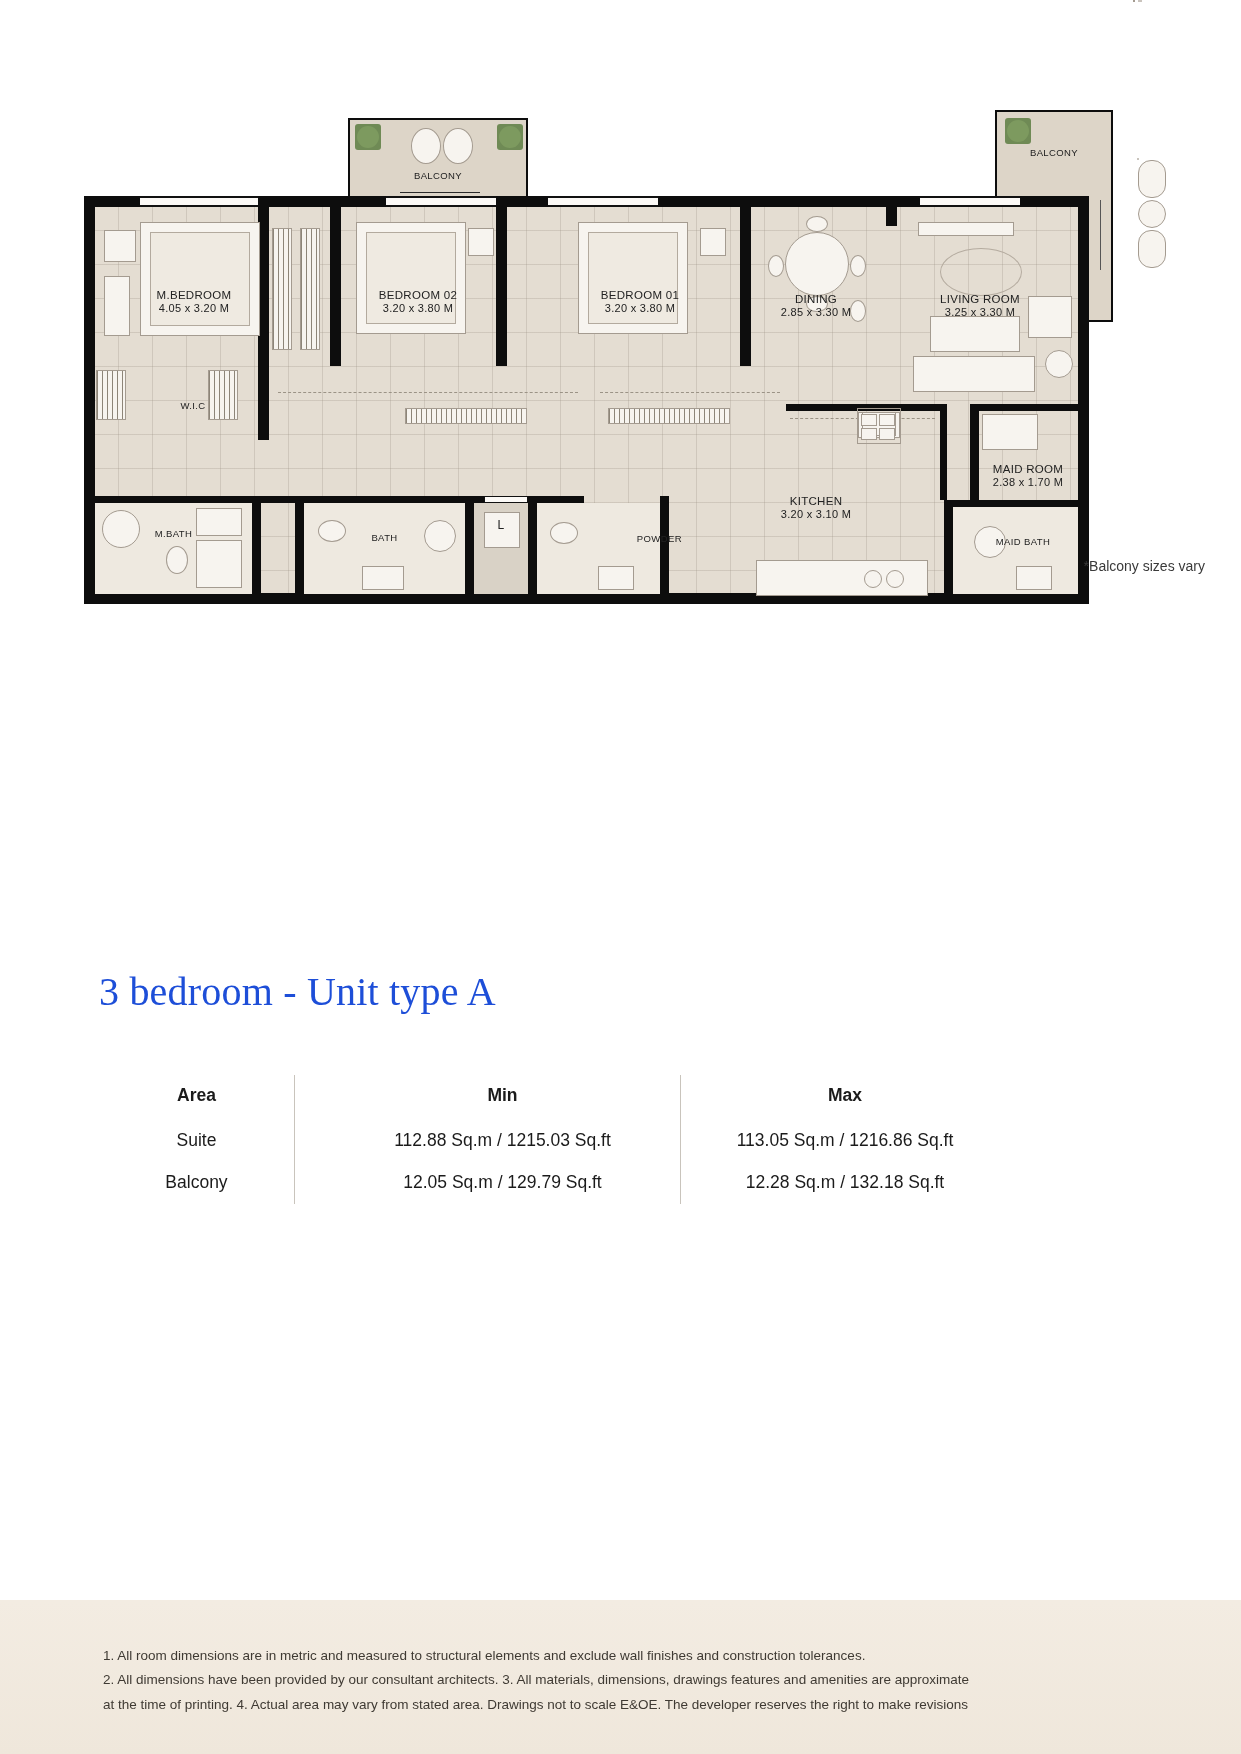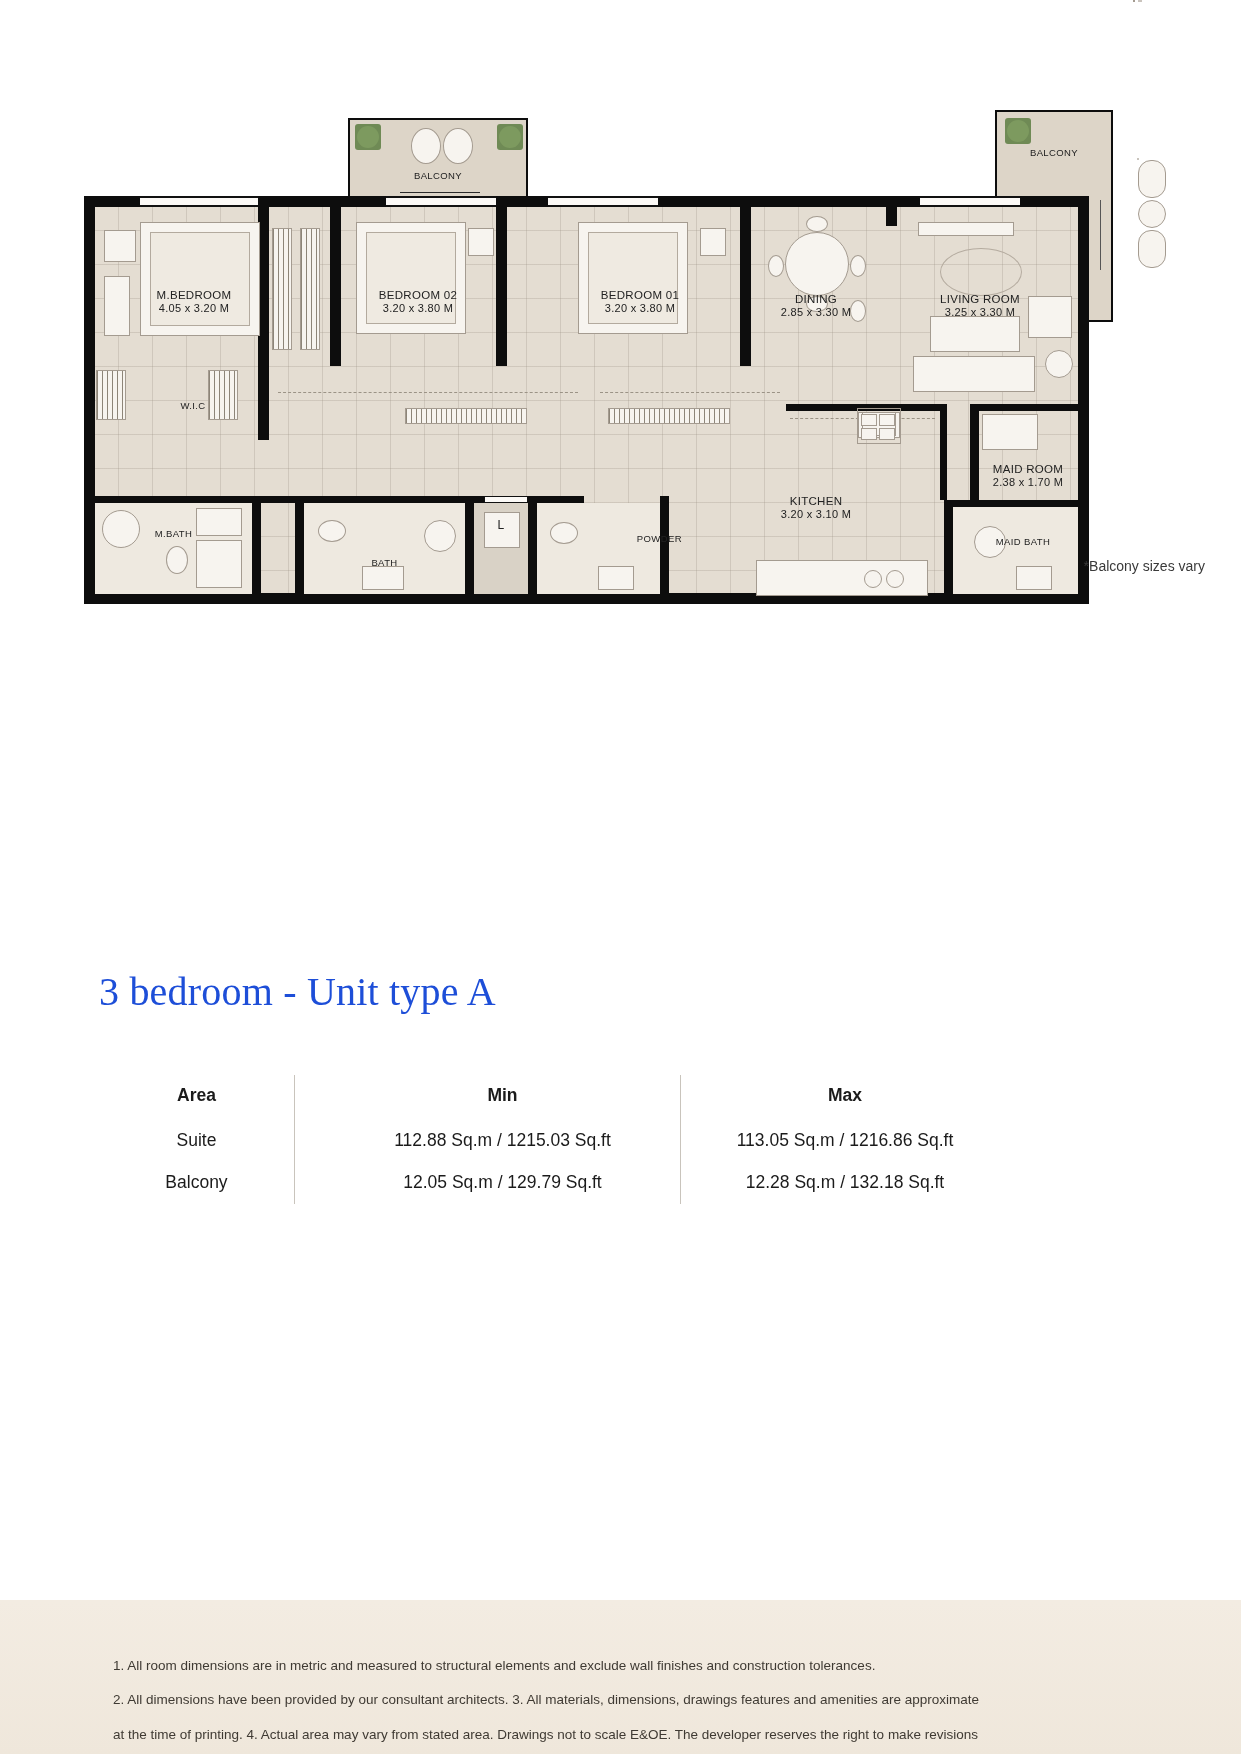--- a/index.html
+++ b/index.html
@@ -58,21 +58,21 @@
   #areatable .c0{width:195px;}
   #areatable .c1{width:355px;padding-left:30px;border-left:1px solid #c9c4bc;}
   #areatable .c2{padding-left:30px;border-left:1px solid #c9c4bc;}
   
   #disclaimer{
     position:absolute;left:0;bottom:0;width:1241px;height:154px;
     background:linear-gradient(180deg,#f3ece2 0%,#efe7db 100%);
   }
   #disclaimer .inner{padding:42px 90px 0 99px;}
   #disclaimer .h{font-size:13.5px;color:#3f3a33;margin:0 0 3px 0;}
-  #disclaimer p{margin:14px;font-size:13.5px;line-height:1.5;color:#3f3a33;}
+  #disclaimer p{margin:4px;font-size:13.5px;line-height:1.5;color:#3f3a33;}
 </style>
 </head>
 <body>
 
 <div id="plan">
 
   <div class="fp balc" style="left:348px;top:118px;width:180px;height:82px;border:2px solid #0d0d0d;"></div>
   <div class="furn oval" style="left:411px;top:128px;width:28px;height:34px;"></div>
   <div class="furn oval" style="left:443px;top:128px;width:28px;height:34px;"></div>
   <div class="plant" style="left:355px;top:124px;width:26px;height:26px;"></div>
@@ -219,21 +219,21 @@
   <div class="furn" style="left:196px;top:508px;width:44px;height:26px;"></div>
   <div class="furn" style="left:196px;top:540px;width:44px;height:46px;"></div>
   <div class="room-label small-label" style="left:95px;top:528px;width:157px;">
     <span class="nm">M.BATH</span>
   </div>
 
   <div class="fp" style="left:304px;top:503px;width:161px;height:91px;background:#eee9e0;"></div>
   <div class="furn oval" style="left:318px;top:520px;width:26px;height:20px;"></div>
   <div class="furn" style="left:362px;top:566px;width:40px;height:22px;"></div>
   <div class="furn oval" style="left:424px;top:520px;width:30px;height:30px;"></div>
-  <div class="room-label small-label" style="left:304px;top:532px;width:161px;margin-top:25px;">
+  <div class="room-label small-label" style="left:304px;top:532px;width:161px;">
     <span class="nm">BATH</span>
   </div>
 
   <div class="fp" style="left:474px;top:503px;width:54px;height:91px;background:#d9d2c6;"></div>
   <div class="furn" style="left:484px;top:512px;width:34px;height:34px;"></div>
   <div class="room-label" style="left:474px;top:518px;width:54px;font-size:12px;">
     <span class="nm">L</span>
   </div>
 
   <div class="fp" style="left:537px;top:503px;width:123px;height:91px;background:#eee9e0;"></div>

